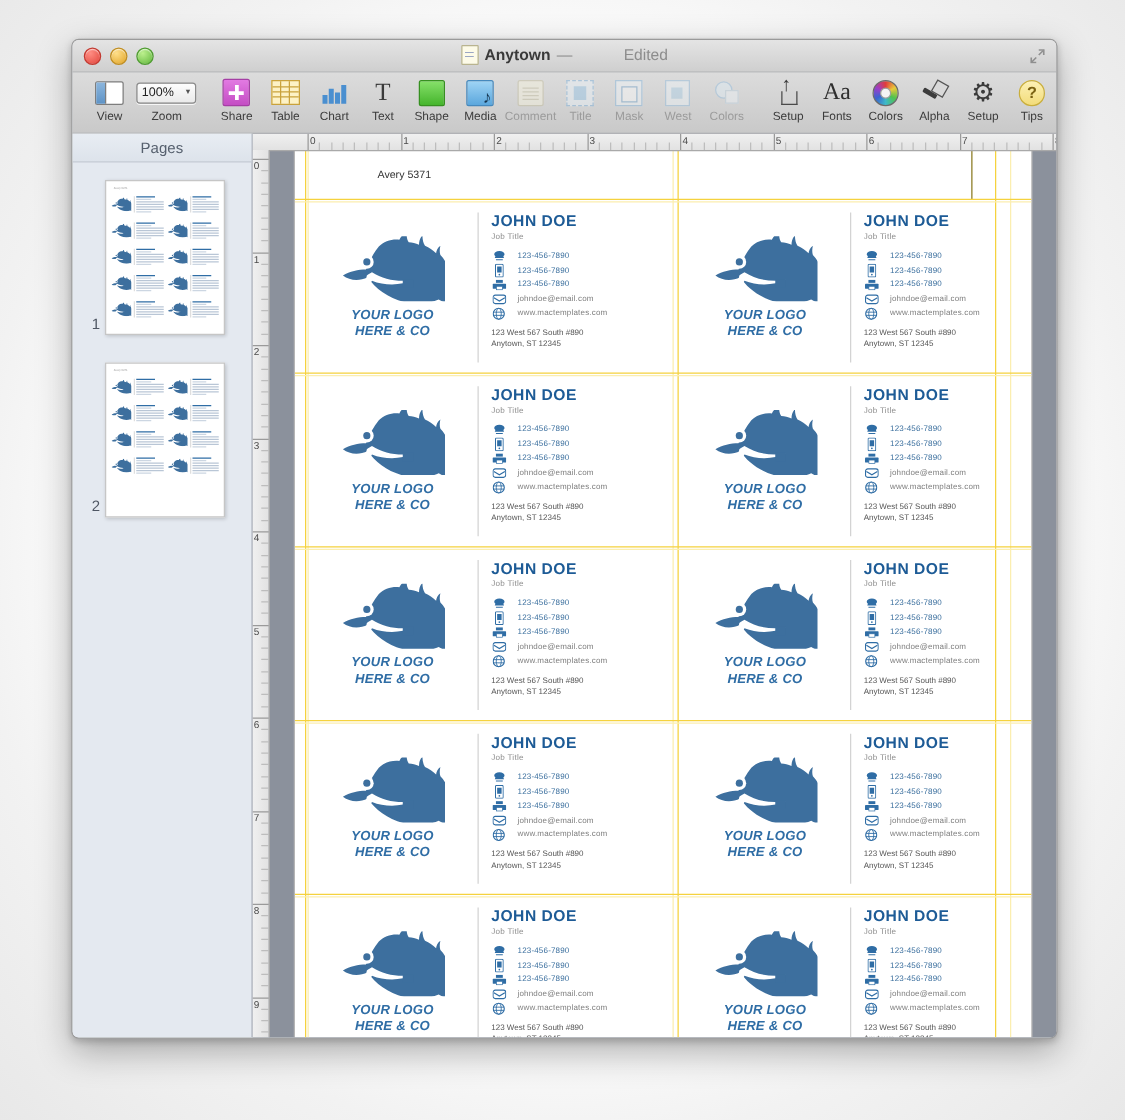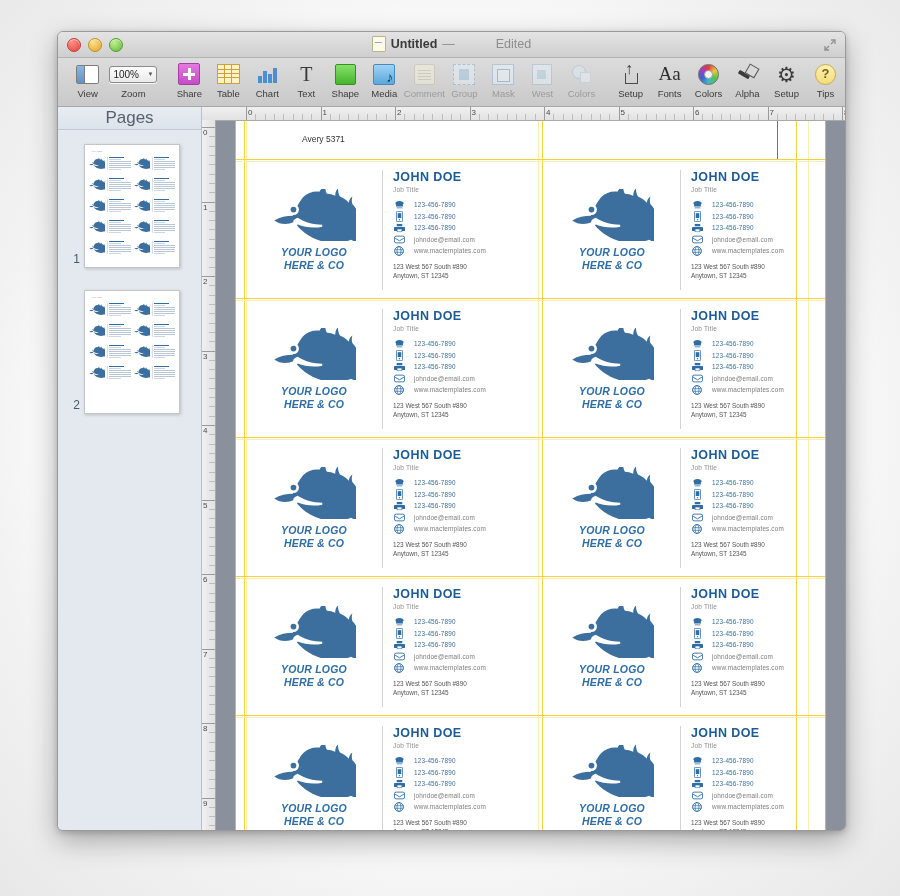--- a/index.html
+++ b/index.html
@@ -124,21 +124,21 @@
   .ic-setup:before{content:"\2699";font-size:21px;color:#3b3b3b;line-height:19px;}
   .ic-tips{width:19px;height:19px;border-radius:50%;background:linear-gradient(#fdf1b6,#f2dc7a);border:1px solid #c9ae3d;
     color:#7a6112;font-size:13px;font-weight:bold;text-align:center;line-height:18px;}
 
   
   .wbody{display:flex;height:calc(100% - 75px);}
 
   
   .sidebar{width:143px;background:#e4e9f0;border-right:1px solid #b9bfc8;display:flex;flex-direction:column;flex:none;}
   .sb-head{
-    height:22px;line-height:22px;text-align:center;font-size:17px;color:#56606e;
+    height:22px;line-height:22px;text-align:center;font-size:12px;color:#56606e;
     background:linear-gradient(#e8edf3,#dde3eb);border-bottom:1px solid #c3cad3;
   }
   .sb-list{flex:1;padding-top:14px;overflow:hidden;}
   .thumb-row{display:flex;align-items:flex-end;margin-bottom:22px;padding-left:4px;}
   .thumb-num{width:18px;text-align:right;font-size:12px;color:#4e5663;padding-right:4px;padding-bottom:2px;}
   .thumb{
     width:96px;height:124px;background:#fff;border:1px solid #c6c6c6;
     box-shadow:1px 1px 3px rgba(0,0,0,.18);
     padding:5px 4px;box-sizing:border-box;position:relative;
   }
@@ -214,21 +214,21 @@
 <div class="window">
 
   <div class="titlebar">
     <div class="lights">
       <div class="light l-close"></div>
       <div class="light l-min"></div>
       <div class="light l-zoom"></div>
     </div>
     <div class="title-wrap">
       <span class="doc-ico"></span>
-      <span>Untitled</span>
+      <span>Anytown</span>
       <span class="dash">—</span>
       <span class="edited">Edited</span>
     </div>
     <svg class="expand-ico" viewBox="0 0 12 12">
       <path d="M1 11 L5 7 M11 1 L7 5" stroke="#555" stroke-width="1.3" fill="none"></path>
       <path d="M7 1 L11 1 L11 5" stroke="#555" stroke-width="1.3" fill="none"></path>
       <path d="M5 11 L1 11 L1 7" stroke="#555" stroke-width="1.3" fill="none"></path>
     </svg>
   </div>
 
@@ -294,21 +294,21 @@
       <div class="tb-item dim">
         <span class="ic">
           <span class="ic-comment"></span>
         </span>
         <span class="tb-lab">Comment</span>
       </div>
       <div class="tb-item dim">
         <span class="ic">
           <span class="ic-alpha"></span>
         </span>
-        <span class="tb-lab">Group</span>
+        <span class="tb-lab">Title</span>
       </div>
       <div class="tb-item dim">
         <span class="ic">
           <span class="ic-mask"></span>
         </span>
         <span class="tb-lab">Mask</span>
       </div>
       <div class="tb-item dim">
         <span class="ic">
           <span class="ic-group"></span>

